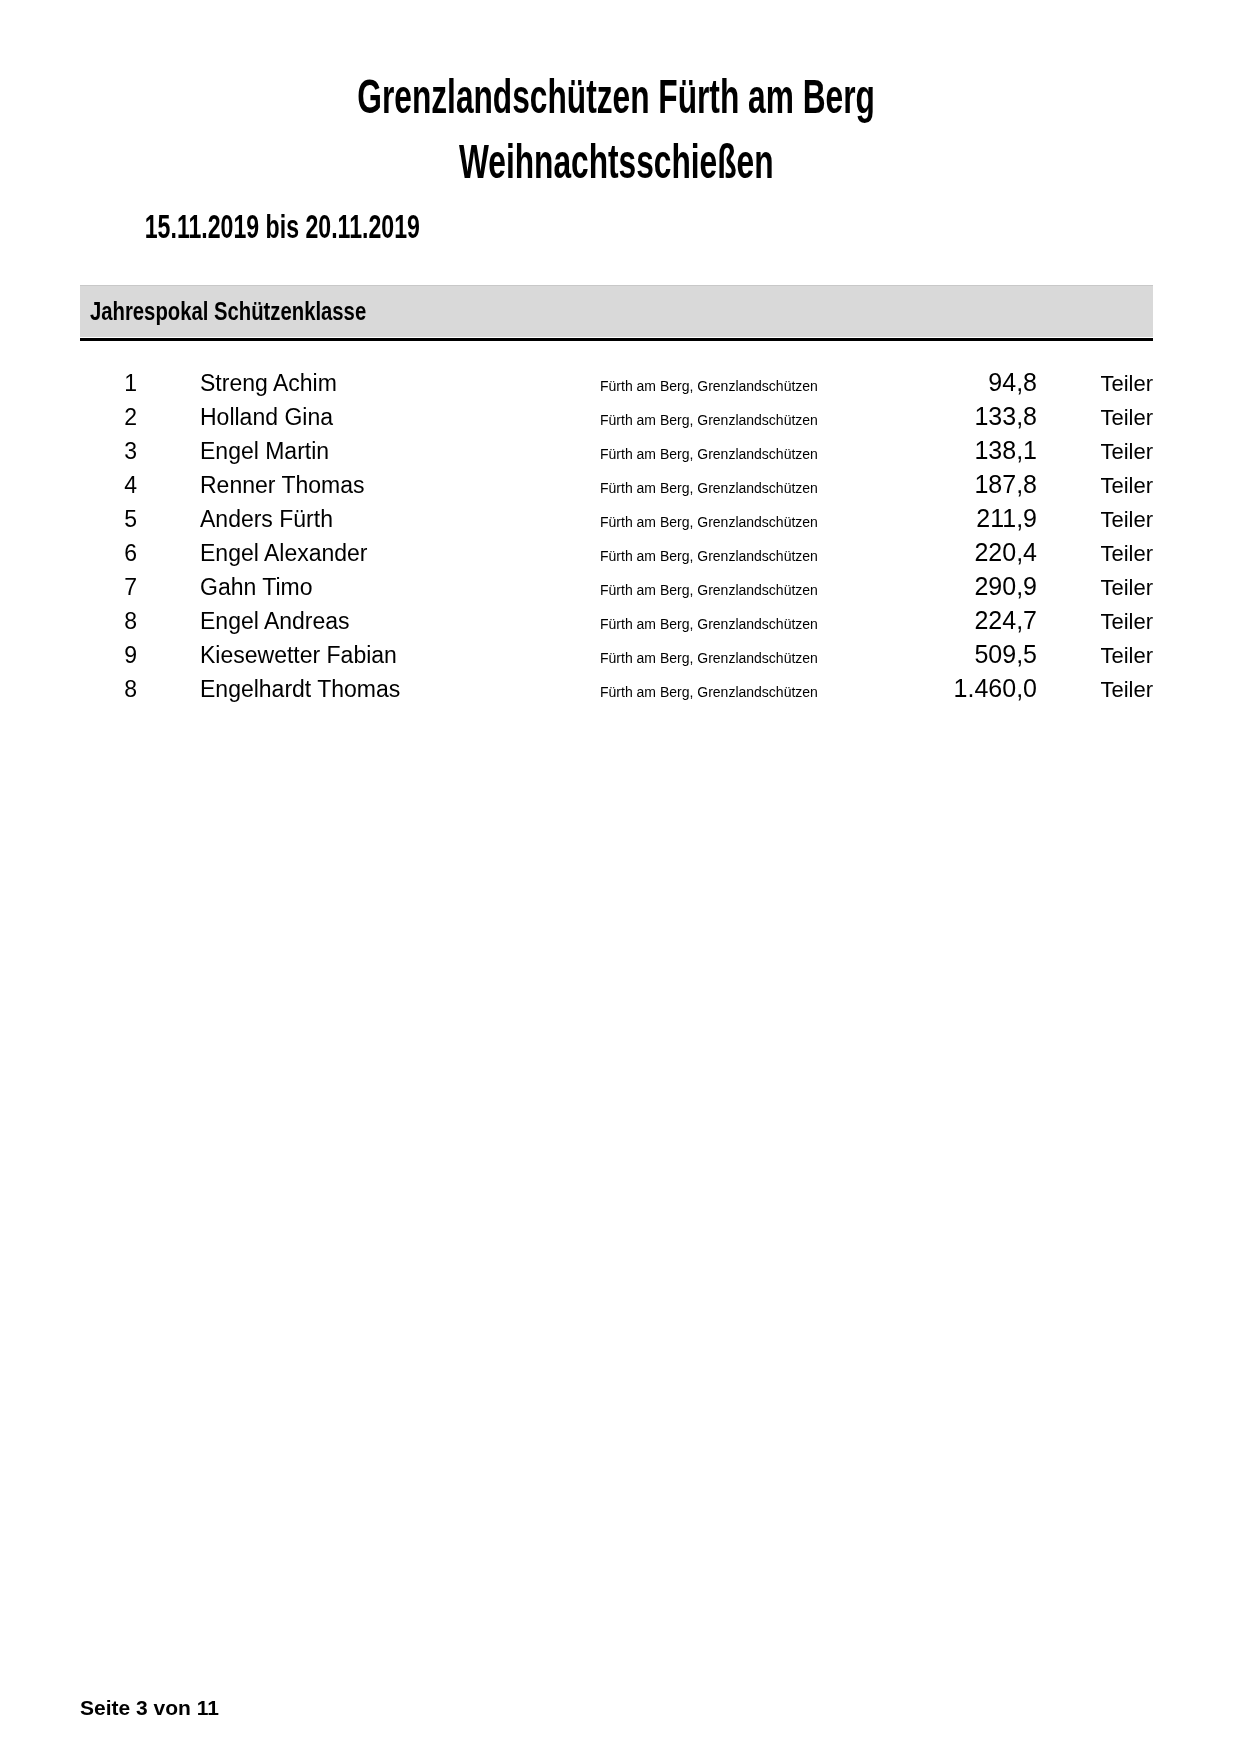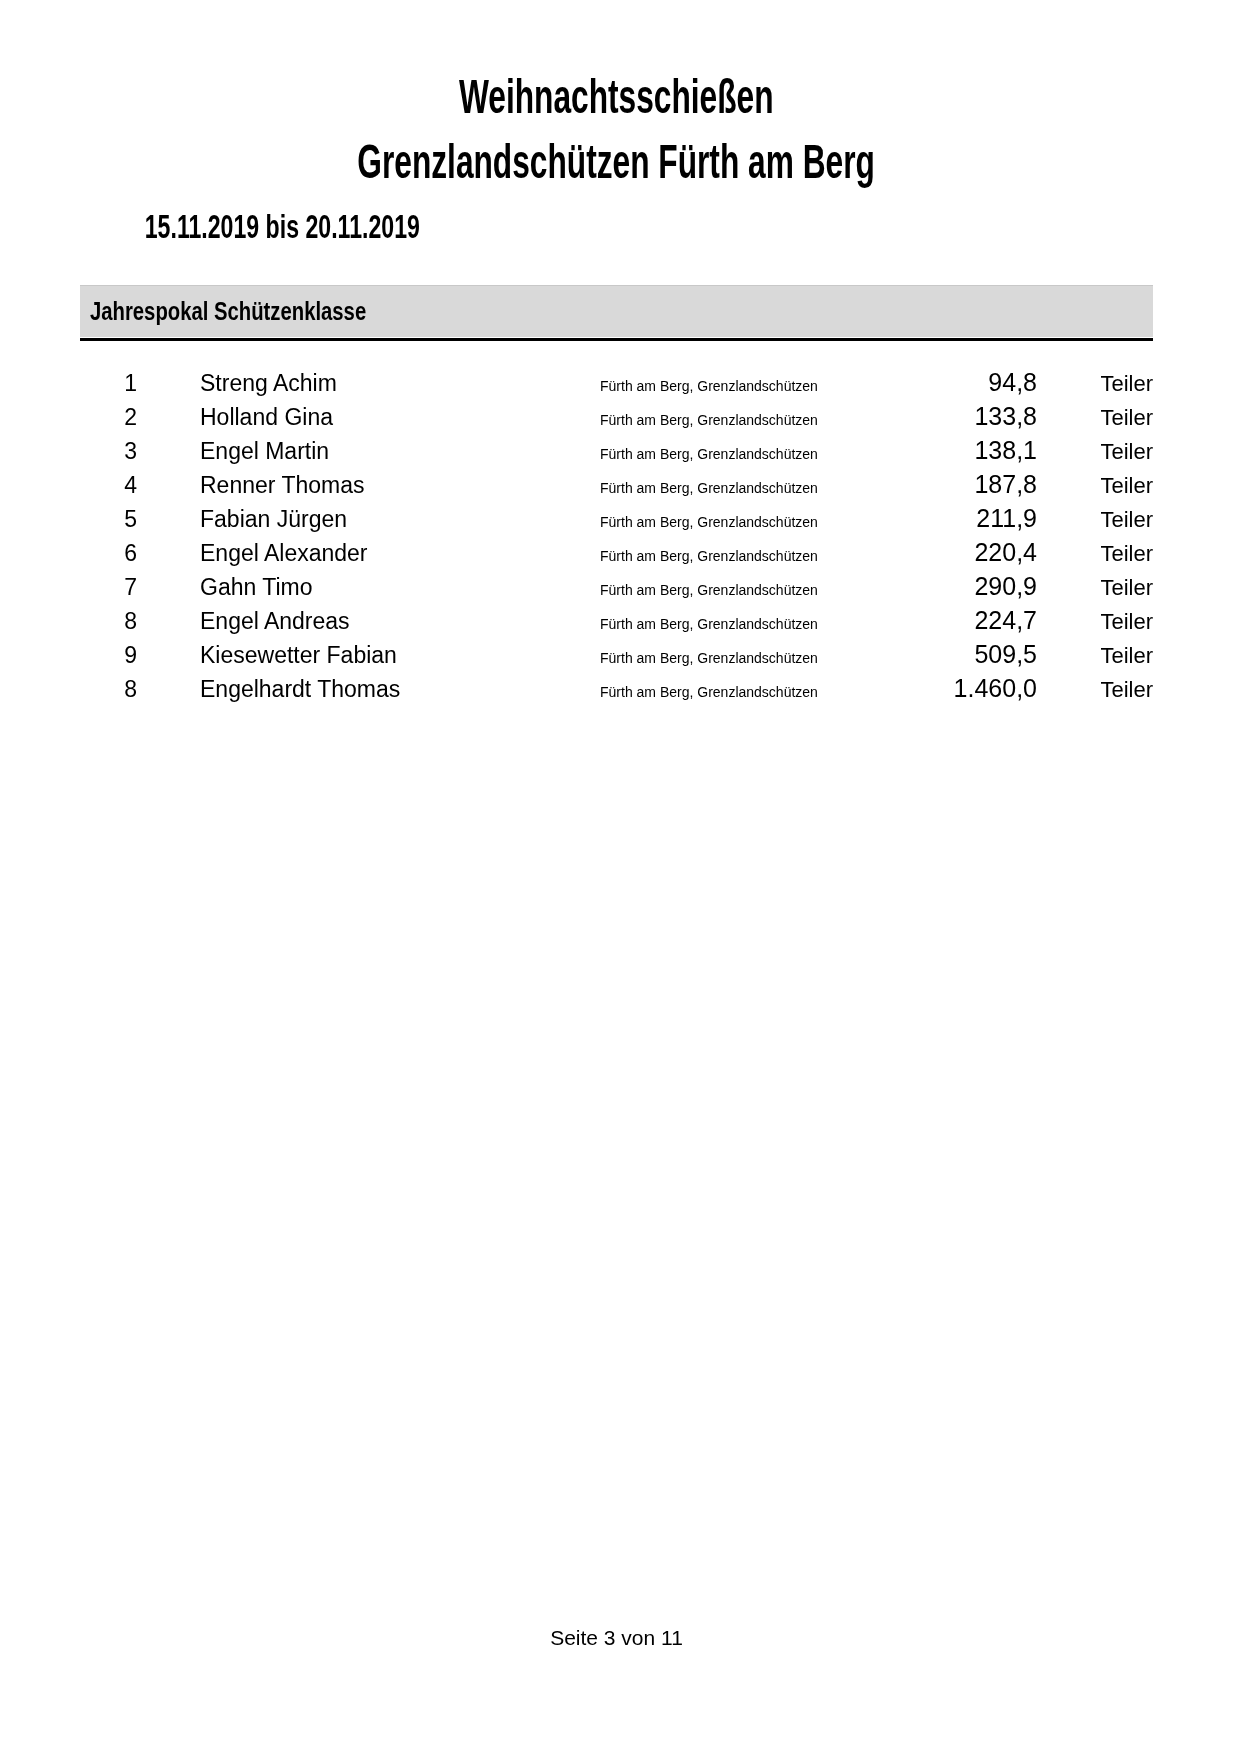--- a/index.html
+++ b/index.html
@@ -71,40 +71,40 @@
   }
   .c-rank  { font-size: 23px; text-align: right; }
   .c-name  { font-size: 23px; padding-left: 63px; white-space: nowrap; }
   .c-club  { font-size: 14px; white-space: nowrap; }
   .c-value { font-size: 25px; text-align: right; }
   .c-unit  { font-size: 22px; padding-left: 26px; text-align: right; }
 
   
   .footer {
     position: absolute;
-    top: 1624px;
+    top: 1694px;
     left: 80px;
     width: 1073px;
-    text-align: center;
     font-size: 21px;
     line-height: 28px;
+    font-weight: bold;
   }
 </style>
 </head>
 <body>
 
 <div class="page">
   <div class="content">
 
     <div class="title-line">
+      <span class="squeeze">Grenzlandschützen Fürth am Berg</span>
+    </div>
+
+    <div class="title-line">
       <span class="squeeze">Weihnachtsschießen</span>
-    </div>
-
-    <div class="title-line">
-      <span class="squeeze">Grenzlandschützen Fürth am Berg</span>
     </div>
 
     <div class="date-line">
       <span class="squeeze">15.11.2019 bis 20.11.2019</span>
     </div>
 
     <div class="section-bar">
       <span class="bar-text">Jahrespokal Schützenklasse</span>
     </div>
     <div class="section-rule"></div>
@@ -138,21 +138,21 @@
       <div class="row">
         <div class="c-rank">4</div>
         <div class="c-name">Renner Thomas</div>
         <div class="c-club">Fürth am Berg, Grenzlandschützen</div>
         <div class="c-value">187,8</div>
         <div class="c-unit">Teiler</div>
       </div>
 
       <div class="row">
         <div class="c-rank">5</div>
-        <div class="c-name">Fabian Jürgen</div>
+        <div class="c-name">Anders Fürth</div>
         <div class="c-club">Fürth am Berg, Grenzlandschützen</div>
         <div class="c-value">211,9</div>
         <div class="c-unit">Teiler</div>
       </div>
 
       <div class="row">
         <div class="c-rank">6</div>
         <div class="c-name">Engel Alexander</div>
         <div class="c-club">Fürth am Berg, Grenzlandschützen</div>
         <div class="c-value">220,4</div>

